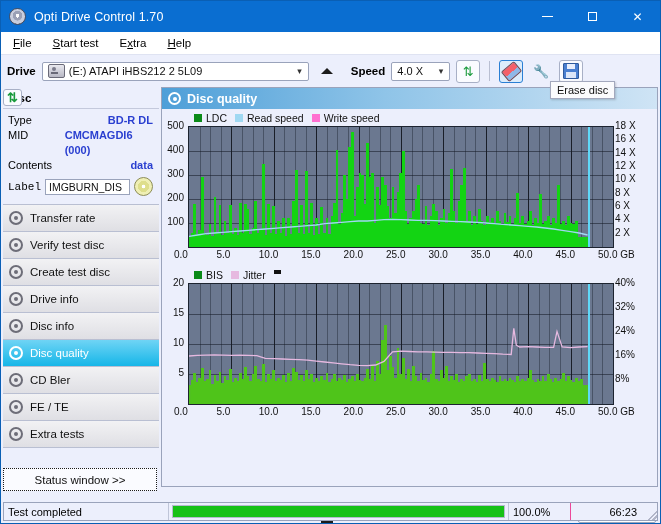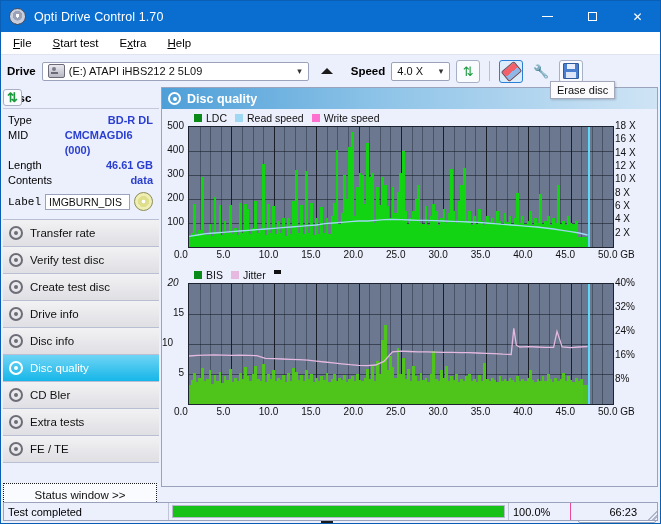--- a/index.html
+++ b/index.html
@@ -227,24 +227,20 @@
       <div class="disc-rows">
         <div class="drow">
           <span class="k">Type</span>
           <span class="v">BD-R DL</span>
         </div>
         <div class="drow">
           <span class="k">MID</span>
           <span class="v">CMCMAGDI6 (000)</span>
         </div>
         <div class="drow">
-          <span class="k">Length</span>
-          <span class="v">46.61 GB</span>
-        </div>
-        <div class="drow">
           <span class="k">Contents</span>
           <span class="v">data</span>
         </div>
         <div class="label-row">
           <span class="k">Label</span>
           <div class="label-box">IMGBURN_DIS</div>
           <div class="disc-ico"></div>
         </div>
       </div>
 
@@ -272,25 +268,25 @@
         <div class="nav sel">
           <span class="ci"></span>
           <span>Disc quality</span>
         </div>
         <div class="nav">
           <span class="ci"></span>
           <span>CD Bler</span>
         </div>
         <div class="nav">
           <span class="ci"></span>
-          <span>Extra tests</span>
+          <span>FE / TE</span>
         </div>
         <div class="nav">
           <span class="ci"></span>
-          <span>FE / TE</span>
+          <span>Extra tests</span>
         </div>
       </div>
       <div class="nav-pad"></div>
       <div class="status-win">Status window &gt;&gt;</div>
     </div>
 
     <div class="right" style="position:relative;height:400px;">
       <div class="panel-hdr">
         <span class="disc2"></span>
         <span class="t">Disc quality</span>
@@ -748,23 +744,23 @@
             <div class="bar" style="left: 393.472px; width: 2.71px; background: rgb(79, 196, 26);"></div>
             <div class="bar" style="left: 396.016px; width: 2.71px; background: rgb(79, 196, 26);"></div>
             <div style="position: absolute; left: 0px; bottom: 0px; height: 19.2px; width: 398.56px; background: rgb(79, 196, 26); opacity: 0.95;"></div>
             <svg width="424" height="120" class="poly">
               <polyline points="0.0,72.0 8.5,71.4 17.0,71.1 25.4,70.8 33.9,71.1 42.4,71.4 50.9,71.1 59.4,71.4 67.8,71.7 76.3,74.4 84.8,74.7 93.3,75.0 101.8,75.3 110.2,75.6 118.7,76.2 127.2,77.1 135.7,78.0 144.2,78.9 152.6,79.8 161.1,80.7 169.6,81.3 178.1,81.6 186.6,81.0 195.0,77.4 203.5,67.8 212.0,67.2 220.5,67.5 229.0,67.8 237.4,67.8 245.9,68.1 254.4,68.4 262.9,68.4 271.4,68.7 279.8,68.7 288.3,69.0 296.8,69.3 305.3,69.6 313.8,70.2 322.2,70.5 324.8,44.4 327.3,61.2 330.7,63.0 339.2,62.7 347.7,63.0 356.2,63.3 364.6,63.3 368.0,47.4 373.1,63.0 381.6,63.6 390.1,63.0 398.6,62.7" fill="none" stroke="#e6b9e0" stroke-width="1.3"></polyline>
             </svg>
             <div class="cursor" style="left: 398.56px;"></div>
           </div>
         <div id="botAxes">
             <div class="axis-lab" style="left: 0px; width: 22px; text-align: right; top: 258px;">5</div>
-            <div class="axis-lab" style="left: 0px; width: 22px; top: 228px;">10</div>
+            <div class="axis-lab" style="left: 0px; width: 22px; text-align: right; top: 228px;">10</div>
             <div class="axis-lab" style="left: 0px; width: 22px; text-align: right; top: 198px;">15</div>
-            <div class="axis-lab" style="left: 0px; width: 22px; text-align: center; top: 168px; font-style: italic;">20</div>
+            <div class="axis-lab" style="left: 0px; width: 22px; text-align: right; top: 168px;">20</div>
             <div class="axis-lab" style="left: 453px; top: 264px;">8%</div>
             <div class="axis-lab" style="left: 453px; top: 240px;">16%</div>
             <div class="axis-lab" style="left: 453px; top: 216px;">24%</div>
             <div class="axis-lab" style="left: 453px; top: 192px;">32%</div>
             <div class="axis-lab" style="left: 453px; top: 168px;">40%</div>
             <div class="axis-lab" style="left: 12px; top: 297px;">0.0</div>
             <div class="axis-lab" style="left: 54.4px; top: 297px;">5.0</div>
             <div class="axis-lab" style="left: 96.8px; top: 297px;">10.0</div>
             <div class="axis-lab" style="left: 139.2px; top: 297px;">15.0</div>
             <div class="axis-lab" style="left: 181.6px; top: 297px;">20.0</div>

